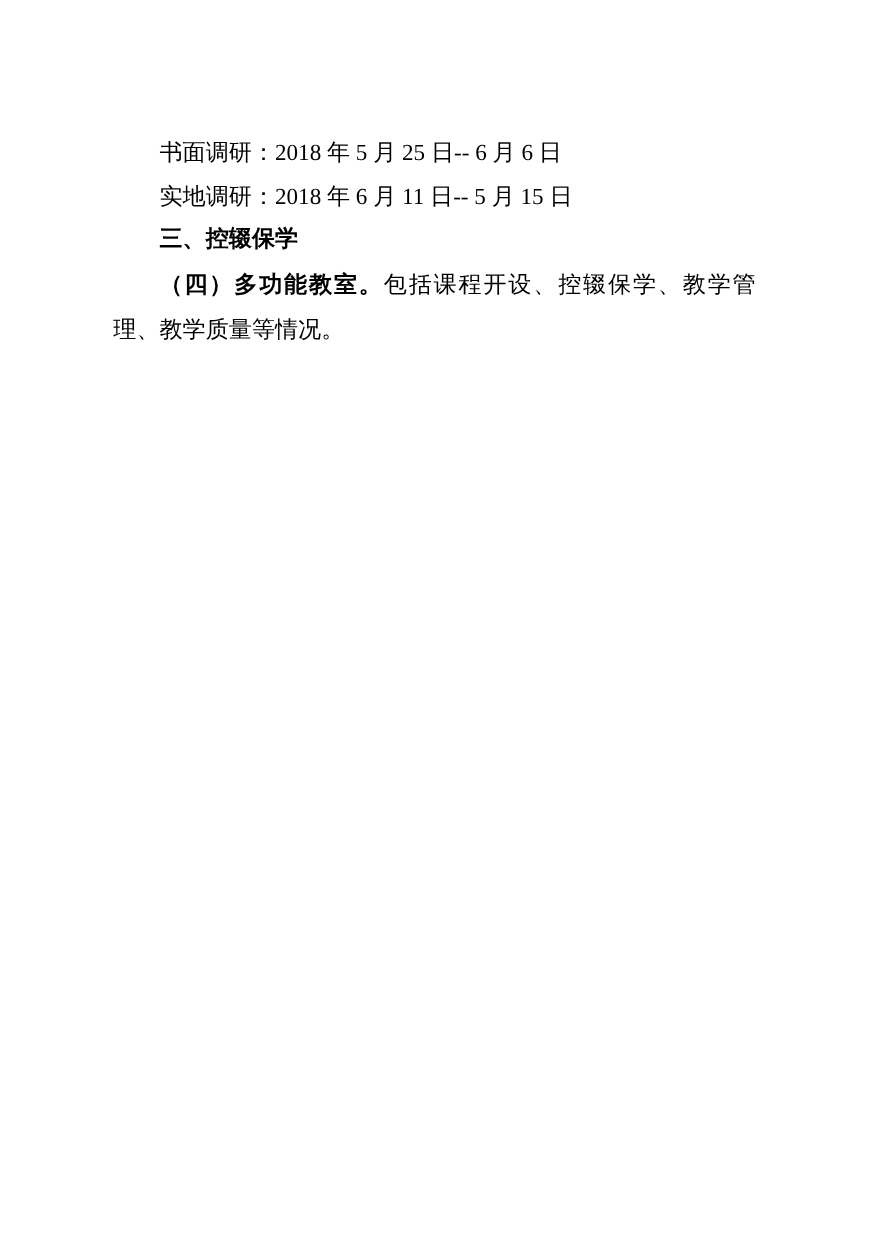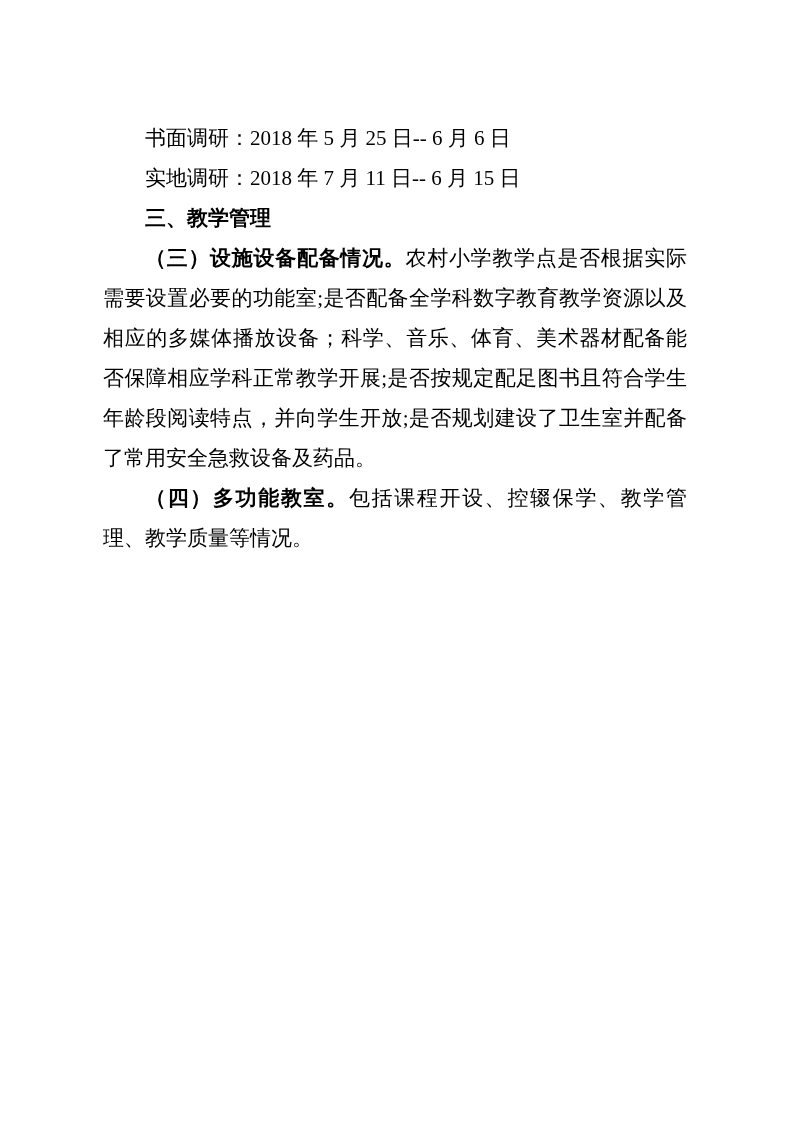--- a/index.html
+++ b/index.html
@@ -39,18 +39,17 @@
     font-weight: 700;
     text-align: left;
   }
 </style>
 </head>
 <body>
 
 <div class="page">
   <div class="content">
       <p class="para"><span>书面调研：2018 年 5 月 25 日-- 6 月 6 日</span></p>
-      <p class="para"><span>实地调研：2018 年 7 月 11 日-- 6 月 15 日</span></p>
-      <p class="para heading"><span class="lead">三、教学管理</span></p>
-      <p class="para"><span class="lead">（三）设施设备配备情况。</span><span>农村小学教学点是否根据实际需要设置必要的功能室;是否配备全学科数字教育教学资源以及相应的多媒体播放设备；科学、音乐、体育、美术器材配备能否保障相应学科正常教学开展;是否按规定配足图书且符合学生年龄段阅读特点，并向学生开放;是否规划建设了卫生室并配备了常用安全急救设备及药品。</span></p>
+      <p class="para"><span>实地调研：2018 年 6 月 11 日-- 5 月 15 日</span></p>
+      <p class="para heading"><span class="lead">三、控辍保学</span></p>
       <p class="para"><span class="lead">（四）多功能教室。</span><span>包括课程开设、控辍保学、教学管理、教学质量等情况。</span></p>
     </div>
 </div>
 
 </body></html>

